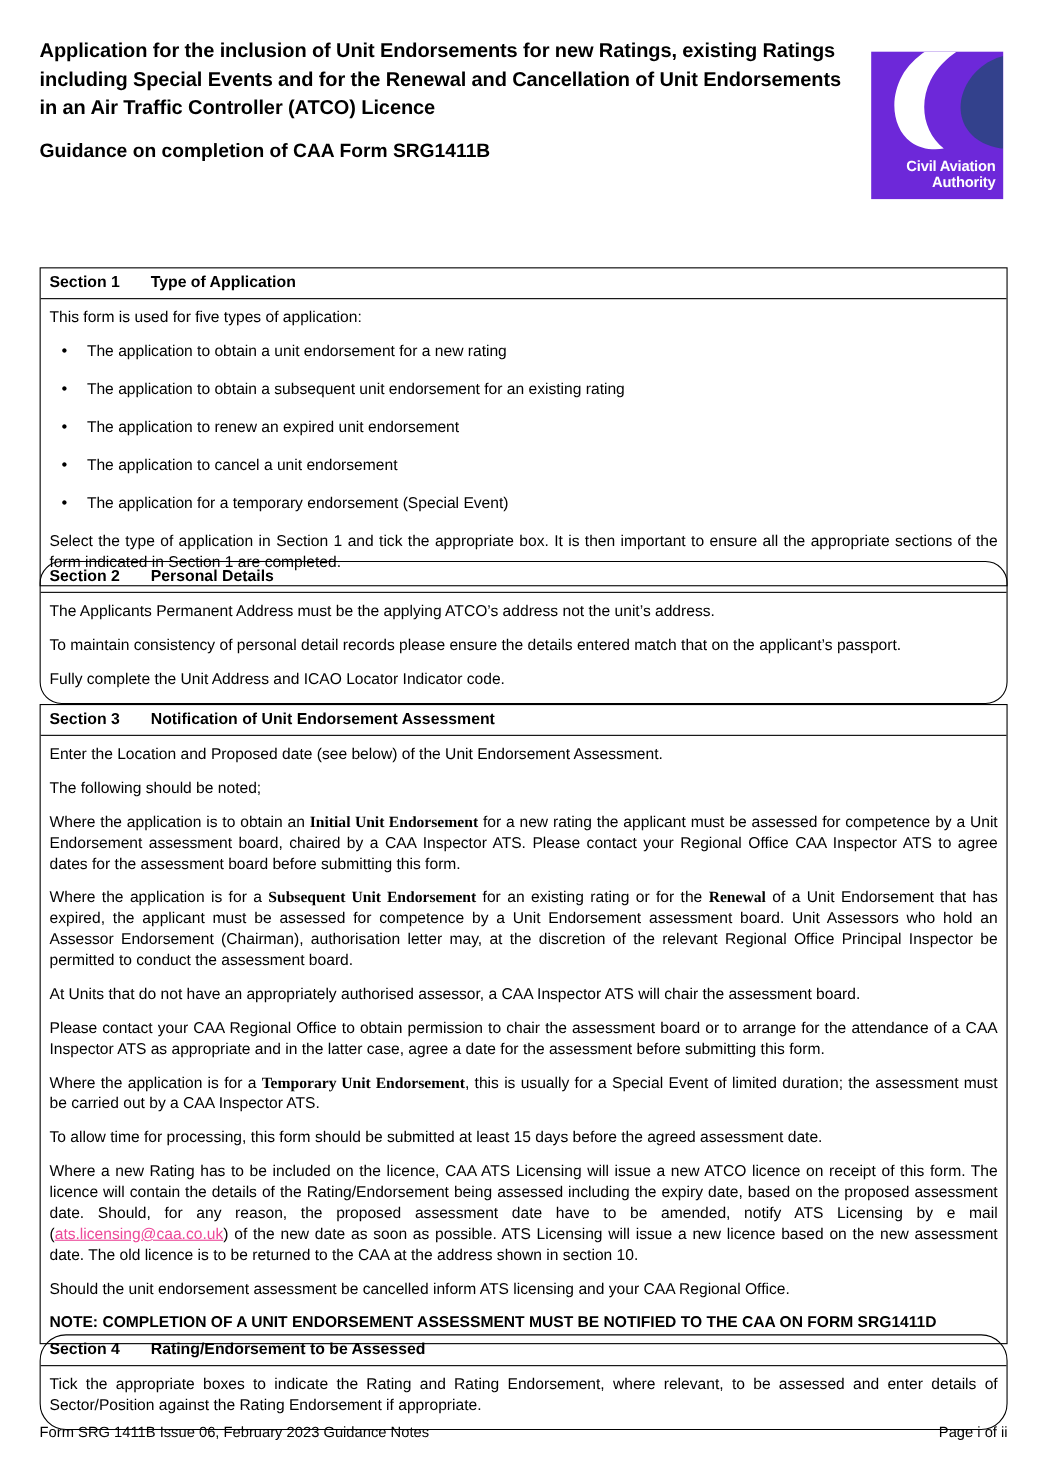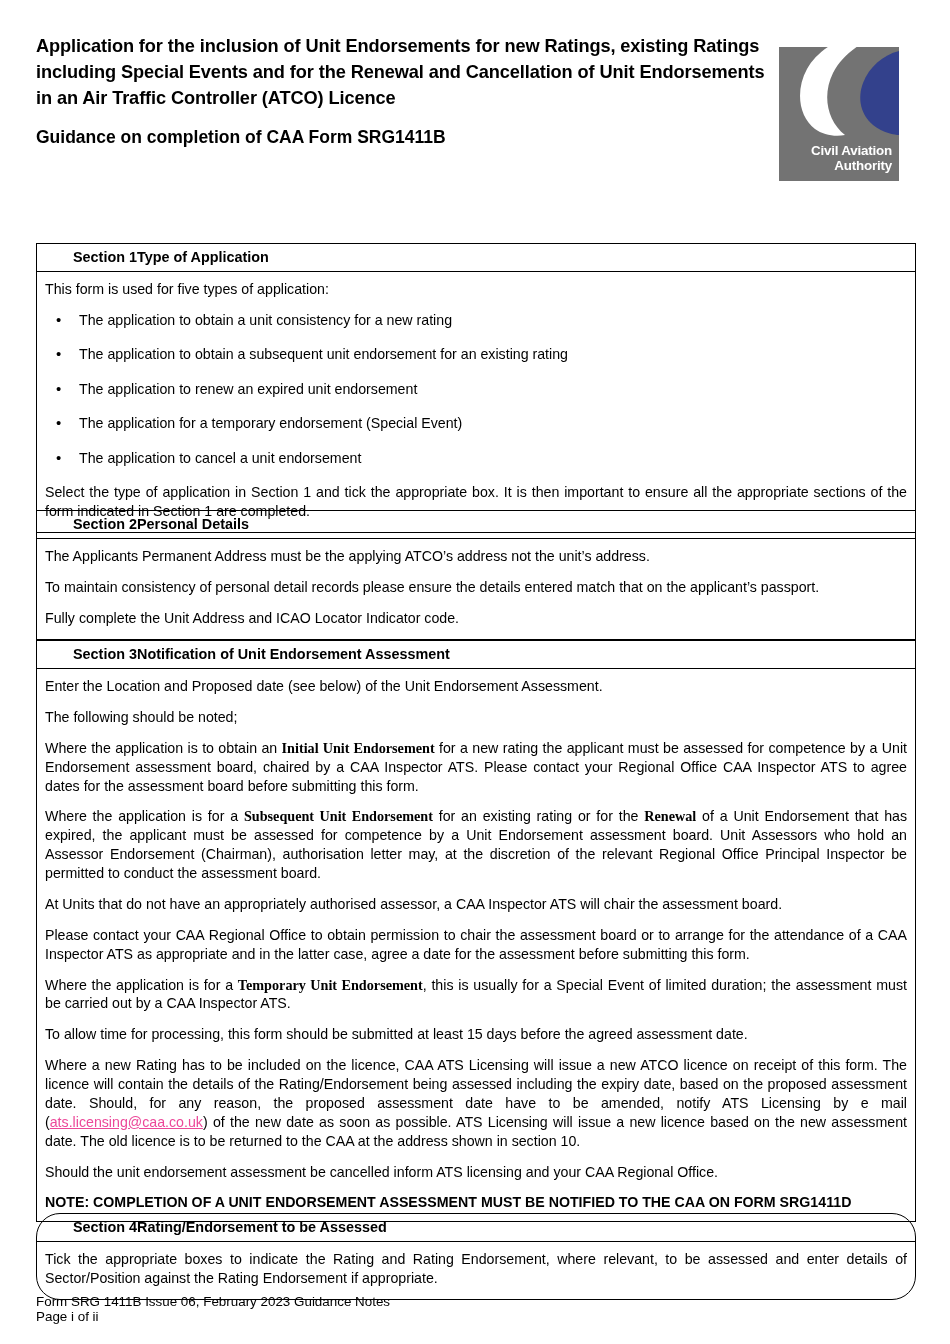--- a/index.html
+++ b/index.html
@@ -44,25 +44,25 @@
   .doc-subtitle {
     font-size: 17.5px;
     font-weight: bold;
     line-height: 1.3;
     margin: 14px 0 0 0;
   }
 
   
   .logo {
     position: absolute;
-    right: 17px;
+    right: 4px;
     top: 13px;
     width: 120px;
     height: 134px;
-    background: #737373;
+    background: #6d28d9;
     overflow: hidden;
   }
   .logo-mark {
     position: absolute;
     left: 0;
     top: 0;
     width: 120px;
     height: 104px;
   }
   .logo-caption {
@@ -89,21 +89,20 @@
     border-bottom: 1.4px solid #000000;
     padding: 5px 8px 6px 8px;
     font-size: 14.4px;
     font-weight: bold;
     display: flex;
     align-items: baseline;
   }
   .section-head .sec-no {
     display: inline-block;
     min-width: 92px;
-    text-align: right;
   }
   .section-body {
     padding: 8px 8px 9px 8px;
   }
   p.para {
     margin: 0 0 12px 0;
     font-size: 14.2px;
     line-height: 1.33;
     text-align: justify;
     text-justify: inter-word;
@@ -146,21 +145,20 @@
   
   .footer {
     position: absolute;
     left: 36px;
     right: 34px;
     top: 1294px;
     display: flex;
     justify-content: space-between;
     align-items: baseline;
     font-size: 13.4px;
-    flex-direction: column;
   }
 </style>
 </head>
 <body>
 
 <div class="page">
 
   <div class="header">
     <div class="header-text">
       <h1 class="doc-title">Application for the inclusion of Unit Endorsements for new Ratings, existing Ratings including Special Events and for the Renewal and Cancellation of Unit Endorsements in an Air Traffic Controller (ATCO) Licence</h1>
@@ -180,31 +178,31 @@
   </div>
 
   <div class="section" style="top:243px;">
     <div class="section-head">
       <span class="sec-no">Section 1</span>
       <span>Type of Application</span>
     </div>
     <div class="section-body">
       <p class="para nojust">This form is used for five types of application:</p>
       <ul class="bullets">
-        <li>The application to obtain a unit consistency for a new rating</li>
+        <li>The application to obtain a unit endorsement for a new rating</li>
         <li>The application to obtain a subsequent unit endorsement for an existing rating</li>
         <li>The application to renew an expired unit endorsement</li>
+        <li>The application to cancel a unit endorsement</li>
         <li>The application for a temporary endorsement (Special Event)</li>
-        <li>The application to cancel a unit endorsement</li>
       </ul>
       <p class="para last">Select the type of application in Section 1 and tick the appropriate box. It is then important to ensure all the appropriate sections of the form indicated in Section 1 are completed.</p>
     </div>
   </div>
 
-  <div class="section" style="top:510px;">
+  <div class="section" style="top:510px;border-radius:20px;">
     <div class="section-head">
       <span class="sec-no">Section 2</span>
       <span>Personal Details</span>
     </div>
     <div class="section-body">
       <p class="para nojust">The Applicants Permanent Address must be the applying ATCO’s address not the unit’s address.</p>
       <p class="para nojust">To maintain consistency of personal detail records please ensure the details entered match that on the applicant’s passport.</p>
       <p class="para nojust last">Fully complete the Unit Address and ICAO Locator Indicator code.</p>
     </div>
   </div>

